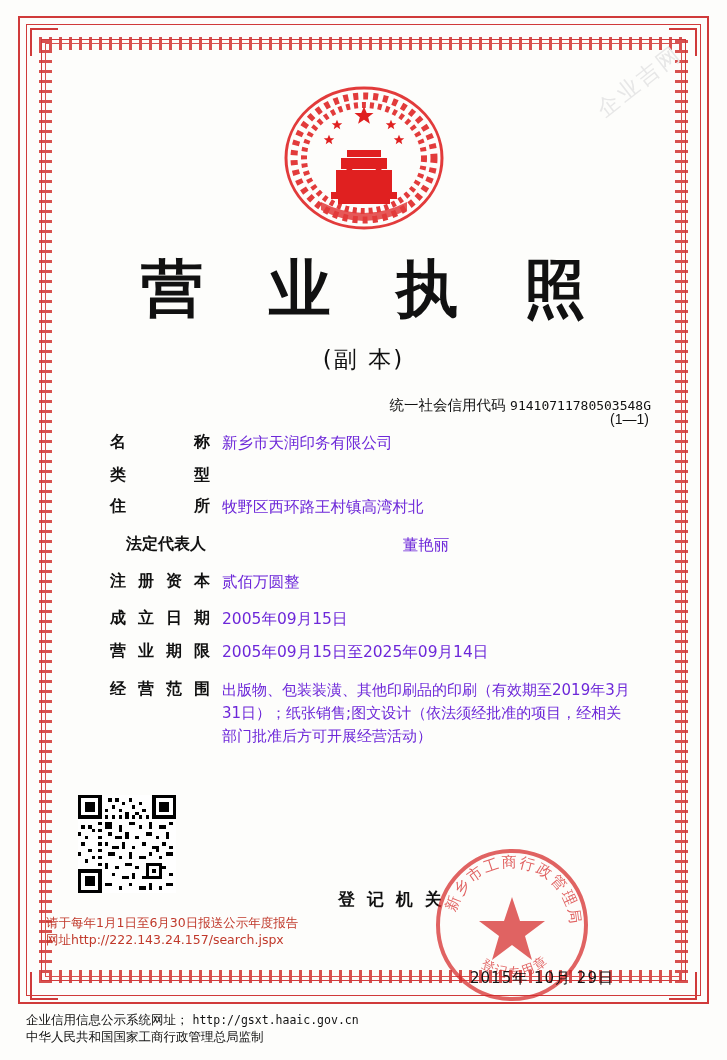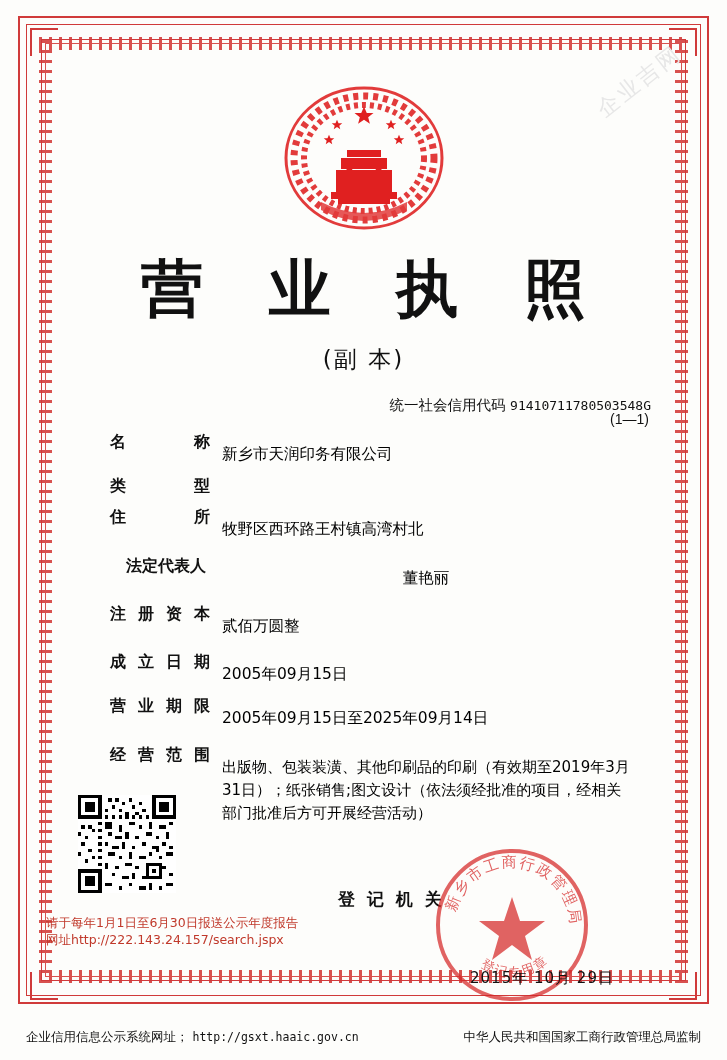--- a/index.html
+++ b/index.html
@@ -160,23 +160,22 @@
     color: #111;
     letter-spacing: 0px;
     white-space: nowrap;
   }
   .lbl-spread-2 { display:flex; justify-content: space-between; width: 100px; }
   .lbl-spread-4 { display:flex; justify-content: space-between; width: 100px; }
   .field-value {
     flex: 1;
     font-family: "DejaVu Sans", sans-serif;
     font-size: 15.5px;
-    color: #000000;
+    color: #6d28d9;
     line-height: 1.5;
-    margin-top: 11px;
   }
   .field-value.mono-num {
     font-family: "DejaVu Sans", sans-serif;
   }
   #scope-value {
     line-height: 1.55;
     font-size: 15px;
   }
 
   
@@ -231,20 +230,21 @@
   
   #footer {
     position: absolute;
     left: 0; right: 0; bottom: 14px;
     display: flex;
     justify-content: space-between;
     padding: 0 26px;
     font-family: "DejaVu Sans", sans-serif;
     font-size: 12.5px;
     color: #111;
+    flex-direction: column;
   }
   #footer-left .url { font-family: "DejaVu Sans Mono", monospace; font-size: 11.5px; }
 </style>
 </head>
 <body>
 
 <div id="page">
 
   <div class="border-frame" id="frame-outer"></div>
   <div class="border-frame" id="frame-key"></div>

